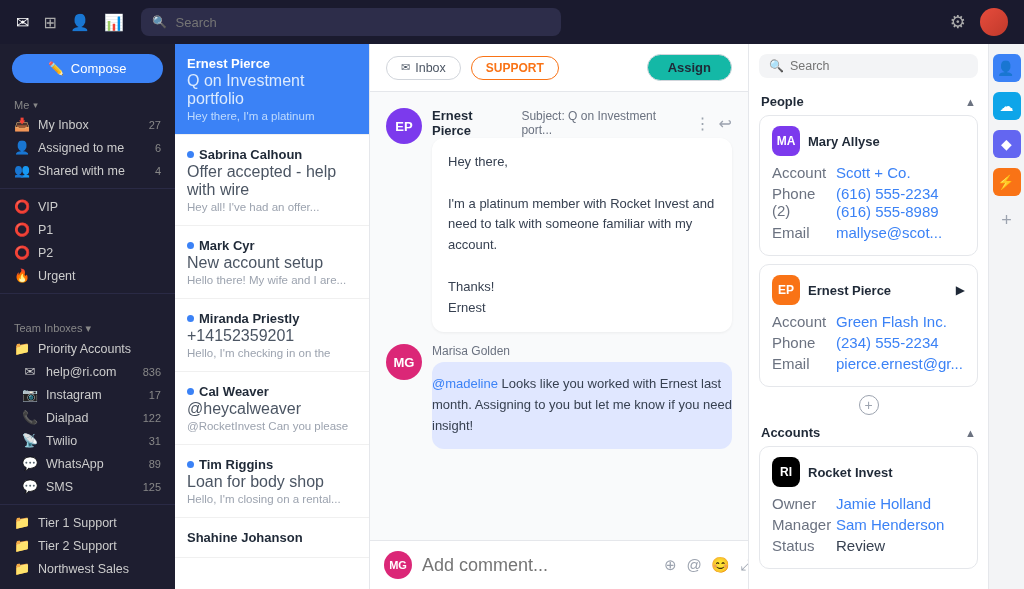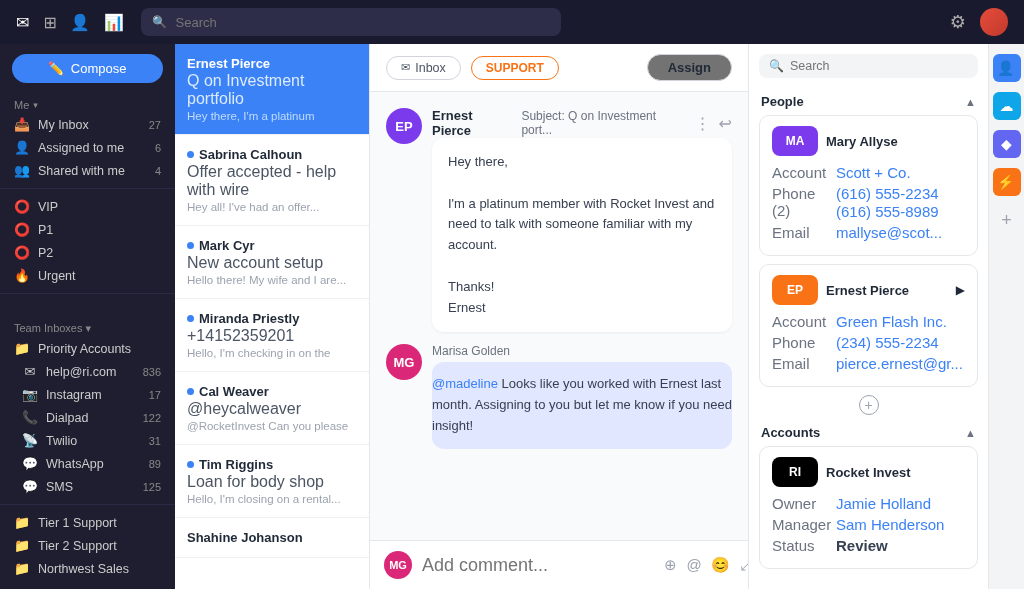--- a/index.html
+++ b/index.html
@@ -49,21 +49,21 @@
     .conv-name .dot.blue { background: #3b82f6; }
     .conv-subject { font-size: 16px; color: #4b5563; margin-top: 1px; }
     .conv-preview { font-size: 11.5px; color: #9ca3af; margin-top: 2px; white-space: nowrap; overflow: hidden; text-overflow: ellipsis; }
 
     
     .chat-area { flex: 1; display: flex; flex-direction: column; background: #f9fafb; min-width: 0; }
     .chat-header { background: #fff; border-bottom: 1px solid #e5e7eb; padding: 10px 16px; display: flex; align-items: center; gap: 10px; }
     .tab-inbox { background: #fff; border: 1px solid #d1d5db; border-radius: 16px; padding: 4px 14px; font-size: 12.5px; color: #4b5563; display: flex; align-items: center; gap: 5px; cursor: pointer; }
     .tab-inbox .inbox-icon { font-size: 11px; }
     .tab-support { background: #fff; border: 1.5px solid #f97316; border-radius: 16px; padding: 4px 14px; font-size: 12px; color: #f97316; font-weight: 600; cursor: pointer; }
-    .assign-btn { margin-left: auto; background: #737373; border: 1.5px solid #d1d5db; border-radius: 20px; padding: 5px 20px; font-size: 13px; font-weight: 600; color: #1f2937; cursor: pointer; }
+    .assign-btn { margin-left: auto; background: #14b8a6; border: 1.5px solid #d1d5db; border-radius: 20px; padding: 5px 20px; font-size: 13px; font-weight: 600; color: #1f2937; cursor: pointer; }
     .chat-messages { flex: 1; overflow-y: auto; padding: 16px; display: flex; flex-direction: column; gap: 12px; }
     .msg-header { display: flex; align-items: flex-start; gap: 10px; }
     .msg-avatar { width: 36px; height: 36px; border-radius: 50%; background: #6b7280; display: flex; align-items: center; justify-content: center; color: white; font-size: 13px; font-weight: 600; flex-shrink: 0; }
     .msg-avatar.ep { background: #7c3aed; }
     .msg-avatar.mg { background: #db2777; }
     .msg-info { flex: 1; }
     .msg-name-row { display: flex; align-items: center; gap: 8px; }
     .msg-name { font-size: 13px; font-weight: 600; color: #1f2937; }
     .msg-subject { font-size: 12px; color: #6b7280; }
     .msg-actions { display: flex; gap: 8px; color: #9ca3af; font-size: 16px; }
@@ -80,30 +80,30 @@
     
     .right-panel { width: 240px; background: #fff; border-left: 1px solid #e5e7eb; overflow-y: auto; flex-shrink: 0; padding: 10px 0; }
     .right-search { margin: 0 10px 10px; background: #f3f4f6; border-radius: 8px; display: flex; align-items: center; padding: 5px 10px; gap: 6px; }
     .right-search input { background: transparent; border: none; outline: none; font-size: 12.5px; color: #6b7280; width: 100%; }
     .right-search-icon { color: #9ca3af; font-size: 12px; }
     .panel-section-header { display: flex; align-items: center; justify-content: space-between; padding: 6px 12px; }
     .panel-section-title { font-size: 13px; font-weight: 600; color: #1f2937; }
     .panel-section-caret { color: #6b7280; font-size: 11px; cursor: pointer; }
     .panel-card { margin: 0 10px 8px; border: 1px solid #e5e7eb; border-radius: 10px; padding: 10px 12px; }
     .panel-card-header { display: flex; align-items: center; gap: 8px; margin-bottom: 8px; }
-    .panel-card-avatar { width: 46px; height: 30px; border-radius: 8px; display: flex; align-items: center; justify-content: center; color: white; font-size: 12px; font-weight: 700; flex-shrink: 0; }
+    .panel-card-avatar { width: 28px; height: 30px; border-radius: 8px; display: flex; align-items: center; justify-content: center; color: white; font-size: 12px; font-weight: 700; flex-shrink: 0; }
     .panel-card-avatar.purple { background: #7c3aed; }
     .panel-card-avatar.orange { background: #f97316; }
     .panel-card-avatar.blue { background: #000000; }
     .panel-card-name { font-size: 13px; font-weight: 600; color: #1f2937; flex: 1; }
     .panel-card-arrow { color: #1f2937; font-size: 12px; }
     .panel-row { display: flex; gap: 4px; margin-bottom: 4px; font-size: 15px; }
     .panel-row-label { color: #6b7280; width: 60px; flex-shrink: 0; }
     .panel-row-value { color: #3b82f6; flex: 1; overflow: hidden; text-overflow: ellipsis; white-space: nowrap; }
-    .panel-row-value.gray { color: #374151; font-weight: bold; }
+    .panel-row-value.gray { color: #374151; }
     .add-btn { width: 20px; height: 20px; border-radius: 50%; border: 1.5px solid #9ca3af; display: flex; align-items: center; justify-content: center; color: #9ca3af; font-size: 14px; cursor: pointer; margin: 4px auto; }
     .rp-icon { width: 28px; height: 28px; border-radius: 6px; display: flex; align-items: center; justify-content: center; font-size: 14px; cursor: pointer; }
     .rp-icon.blue { background: #3b82f6; color: white; }
     .rp-icon.teal { background: #0ea5e9; color: white; }
     .rp-icon.indigo { background: #6366f1; color: white; }
     .rp-icon.orange { background: #f97316; color: white; }
 
     
     ::-webkit-scrollbar { width: 4px; }
     ::-webkit-scrollbar-track { background: transparent; }

